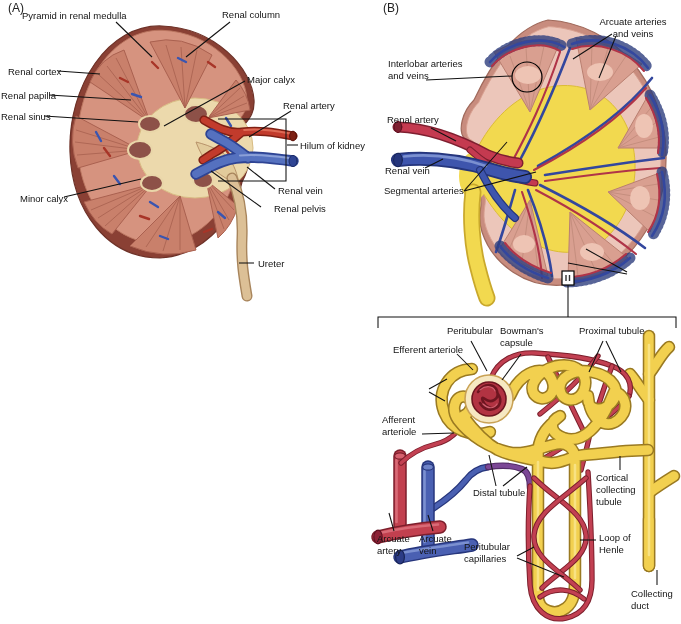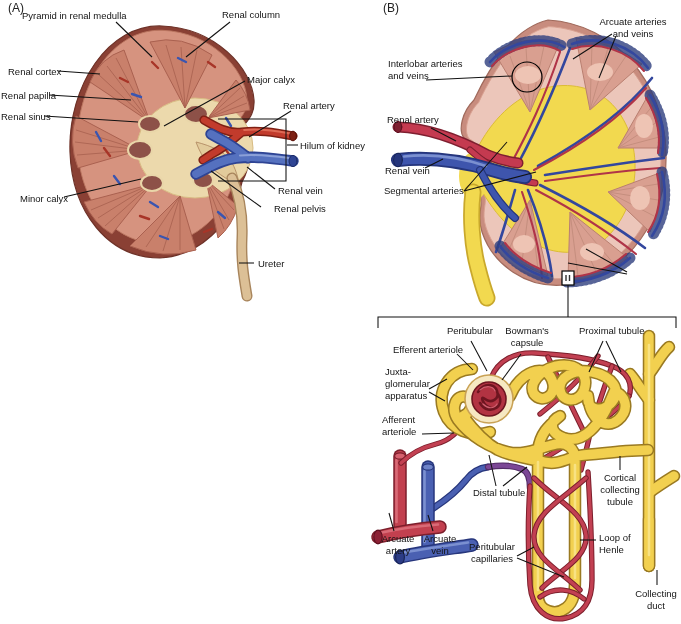--- a/index.html
+++ b/index.html
@@ -2,21 +2,21 @@
 <html><head>
 <meta charset="utf-8">
 <style>
   html,body{margin:0;padding:0;background:#ffffff;}
   .figure{position:relative;width:681px;height:624px;background:#fff;
     font-family:"Liberation Sans",sans-serif;overflow:hidden;}
   .art{position:absolute;left:0;top:0;}
   .lbl{position:absolute;font-size:9.5px;line-height:1.25;color:#141414;white-space:nowrap;}
   .wrap{white-space:normal;}
   .right{text-align:center;}
-  .center{text-align:center;}
+  .center{text-align:left;}
   .tag{font-size:12px;color:#222;}
   
   path,line,circle,ellipse,rect{vector-effect:none;}
   .ln{fill:none;stroke-linecap:round;stroke-linejoin:round;}
   .ldr{fill:none;stroke:#111;stroke-width:1.05;}
   
   .aA-o{stroke:#7e2014;stroke-width:9.2;}  .aA-i{stroke:#c23b2c;stroke-width:6.2;} .aA-h{stroke:#dd6a55;stroke-width:1.8;}
   .vA-o{stroke:#2e4494;stroke-width:11.4;} .vA-i{stroke:#5571bf;stroke-width:7.8;} .vA-h{stroke:#8ba0d8;stroke-width:2.2;}
   .uA-o{stroke:#a8855c;stroke-width:11;}   .uA-i{stroke:#dcc096;stroke-width:8.2;}
   .spR{stroke:#a83528;stroke-width:2.4;}   .spB{stroke:#3a55b0;stroke-width:2.4;}
@@ -354,21 +354,20 @@
 <div class="lbl wrap right" style="left:598px;top:16px;width:70px">Arcuate arteries and veins</div>
 <div class="lbl wrap" style="left:388px;top:58px;width:88px">Interlobar arteries and veins</div>
 <div class="lbl" style="left:387px;top:114px">Renal artery</div>
 <div class="lbl" style="left:385px;top:165px">Renal vein</div>
 <div class="lbl" style="left:384px;top:185px">Segmental arteries</div>
 
 <div class="lbl" style="left:447px;top:325px">Peritubular</div>
 <div class="lbl wrap center" style="left:500px;top:325px;width:54px">Bowman's capsule</div>
 <div class="lbl" style="left:579px;top:325px">Proximal tubule</div>
 <div class="lbl" style="left:393px;top:344px">Efferent arteriole</div>
-<div class="lbl wrap" style="left:385px;top:366px;width:52px">Juxta-glomerular apparatus</div>
 <div class="lbl wrap" style="left:382px;top:414px;width:46px">Afferent arteriole</div>
 <div class="lbl" style="left:473px;top:487px">Distal tubule</div>
 <div class="lbl wrap center" style="left:596px;top:472px;width:48px">Cortical collecting tubule</div>
 <div class="lbl wrap center" style="left:377px;top:533px;width:42px">Arcuate artery</div>
 <div class="lbl wrap center" style="left:419px;top:533px;width:42px">Arcuate vein</div>
 <div class="lbl wrap center" style="left:464px;top:541px;width:56px">Peritubular capillaries</div>
 <div class="lbl wrap" style="left:599px;top:532px;width:44px">Loop of Henle</div>
 <div class="lbl wrap center" style="left:631px;top:588px;width:50px">Collecting duct</div>
 
 </div>

